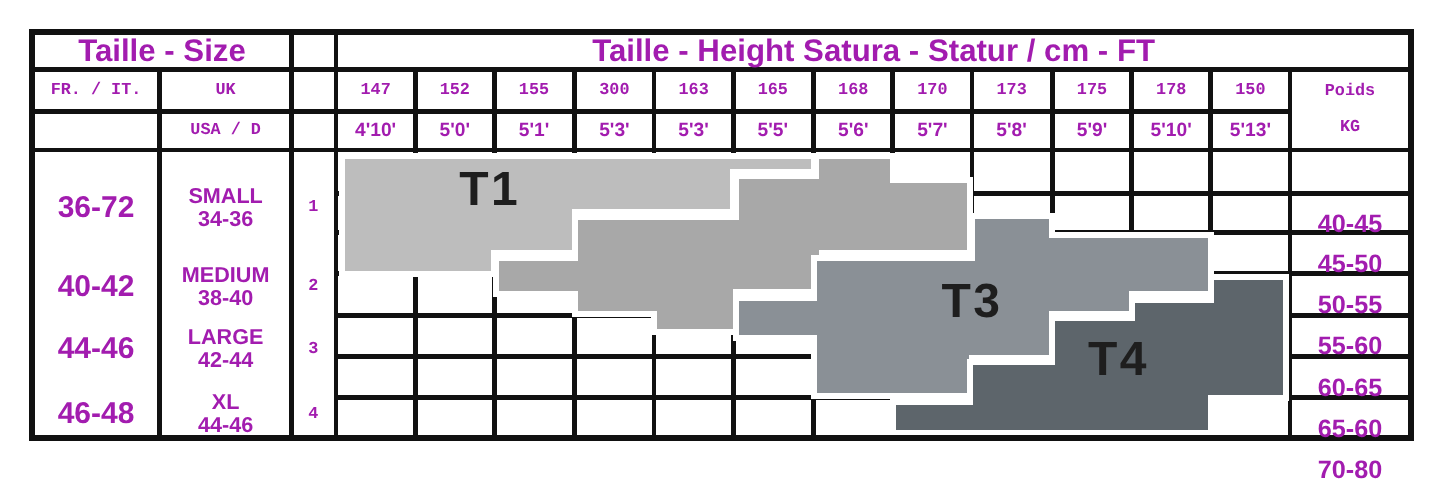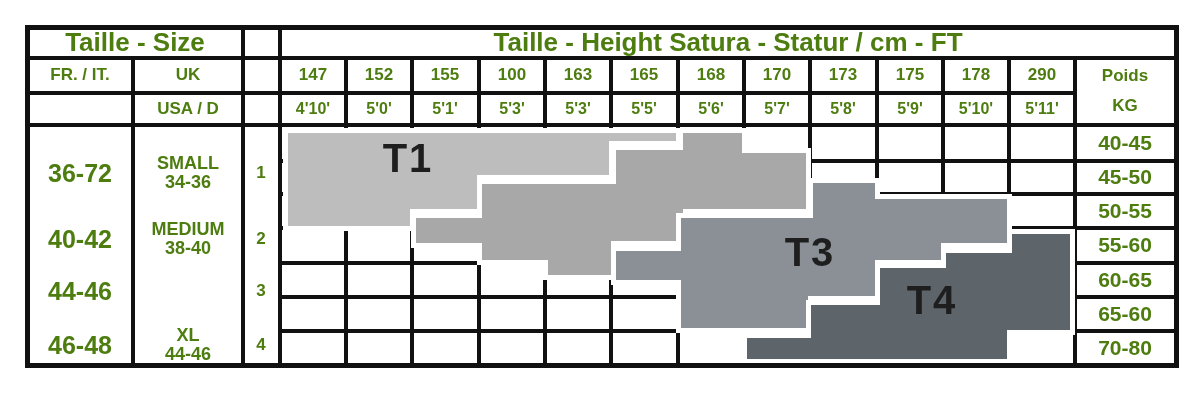--- a/index.html
+++ b/index.html
@@ -1,23 +1,23 @@
 <!DOCTYPE html>
 <html><head>
 <meta charset="utf-8">
 <style>
   html,body{margin:0;padding:0;background:#fff;}
   #stage{position:relative;width:1200px;height:400px;background:#fff;overflow:hidden;
          font-family:"Liberation Sans", sans-serif;}
   #gridsvg{position:absolute;left:0;top:0;width:1200px;height:400px;}
   .t{position:absolute;transform:translate(-50%,-50%);font-weight:bold;white-space:nowrap;
-     color:#4d7c0f;z-index:3;text-align:center;}
+     color:#a21caf;z-index:3;text-align:center;}
   .f26{font-size:26px;}
-  .f22{font-size:17px;}
-  .f21{font-size:21px;}
+  .f22{font-size:14px;font-family:Liberation Mono, monospace;}
+  .f21{font-size:21px;margin-top:44px;}
   .f20{font-size:16px;}
   .f25{font-size:25px;}
   .f18{font-size:18px;line-height:19px;}
   .band-label{position:absolute;transform:translate(-50%,-50%);font-weight:bold;
      font-size:40px;color:#1e1e1e;z-index:2;letter-spacing:2px;}
   .uk2 span{display:block;}
 </style>
 </head>
 <body>
 
@@ -63,42 +63,42 @@
   <div class="t f26" style="left:135px;top:42px">Taille - Size</div>
   <div class="t f26" style="left:728px;top:42px">Taille - Height Satura - Statur / cm - FT</div>
 
   <div class="t f22" style="left:80px;top:75px">FR. / IT.</div>
   <div class="t f22" style="left:188px;top:75px">UK</div>
   <div class="t f22" style="left:188px;top:109px">USA / D</div>
 
   <div class="t f22" style="left:313px;top:75px">147</div>
   <div class="t f22" style="left:379px;top:75px">152</div>
   <div class="t f22" style="left:445px;top:75px">155</div>
-  <div class="t f22" style="left:512px;top:75px">100</div>
+  <div class="t f22" style="left:512px;top:75px">300</div>
   <div class="t f22" style="left:578px;top:75px">163</div>
   <div class="t f22" style="left:644px;top:75px">165</div>
   <div class="t f22" style="left:711px;top:75px">168</div>
   <div class="t f22" style="left:777px;top:75px">170</div>
   <div class="t f22" style="left:843px;top:75px">173</div>
   <div class="t f22" style="left:910px;top:75px">175</div>
   <div class="t f22" style="left:976px;top:75px">178</div>
-  <div class="t f22" style="left:1042px;top:75px">290</div>
+  <div class="t f22" style="left:1042px;top:75px">150</div>
 
   <div class="t f20" style="left:313px;top:109px">4'10'</div>
   <div class="t f20" style="left:379px;top:109px">5'0'</div>
   <div class="t f20" style="left:445px;top:109px">5'1'</div>
   <div class="t f20" style="left:512px;top:109px">5'3'</div>
   <div class="t f20" style="left:578px;top:109px">5'3'</div>
   <div class="t f20" style="left:644px;top:109px">5'5'</div>
   <div class="t f20" style="left:711px;top:109px">5'6'</div>
   <div class="t f20" style="left:777px;top:109px">5'7'</div>
   <div class="t f20" style="left:843px;top:109px">5'8'</div>
   <div class="t f20" style="left:910px;top:109px">5'9'</div>
   <div class="t f20" style="left:976px;top:109px">5'10'</div>
-  <div class="t f20" style="left:1042px;top:109px">5'11'</div>
+  <div class="t f20" style="left:1042px;top:109px">5'13'</div>
 
   <div class="t f22" style="left:1125px;top:76px">Poids</div>
   <div class="t f22" style="left:1125px;top:106px">KG</div>
 
   <div class="t f21" style="left:1125px;top:143px">40-45</div>
   <div class="t f21" style="left:1125px;top:177px">45-50</div>
   <div class="t f21" style="left:1125px;top:211px">50-55</div>
   <div class="t f21" style="left:1125px;top:245px">55-60</div>
   <div class="t f21" style="left:1125px;top:280px">60-65</div>
   <div class="t f21" style="left:1125px;top:314px">65-60</div>
@@ -112,20 +112,24 @@
   <div class="t f22" style="left:261px;top:173px">1</div>
 
   <div class="t f25" style="left:80px;top:239px">40-42</div>
   <div class="t f18 uk2" style="left:188px;top:239px">
     <span>MEDIUM</span>
     <span>38-40</span>
   </div>
   <div class="t f22" style="left:261px;top:239px">2</div>
 
   <div class="t f25" style="left:80px;top:291px">44-46</div>
+  <div class="t f18 uk2" style="left:188px;top:291px">
+    <span>LARGE</span>
+    <span>42-44</span>
+  </div>
   <div class="t f22" style="left:261px;top:291px">3</div>
 
   <div class="t f25" style="left:80px;top:345px">46-48</div>
   <div class="t f18 uk2" style="left:188px;top:345px">
     <span>XL</span>
     <span>44-46</span>
   </div>
   <div class="t f22" style="left:261px;top:345px">4</div>
 
   <div class="band-label" style="left:408px;top:158px">T1</div>

